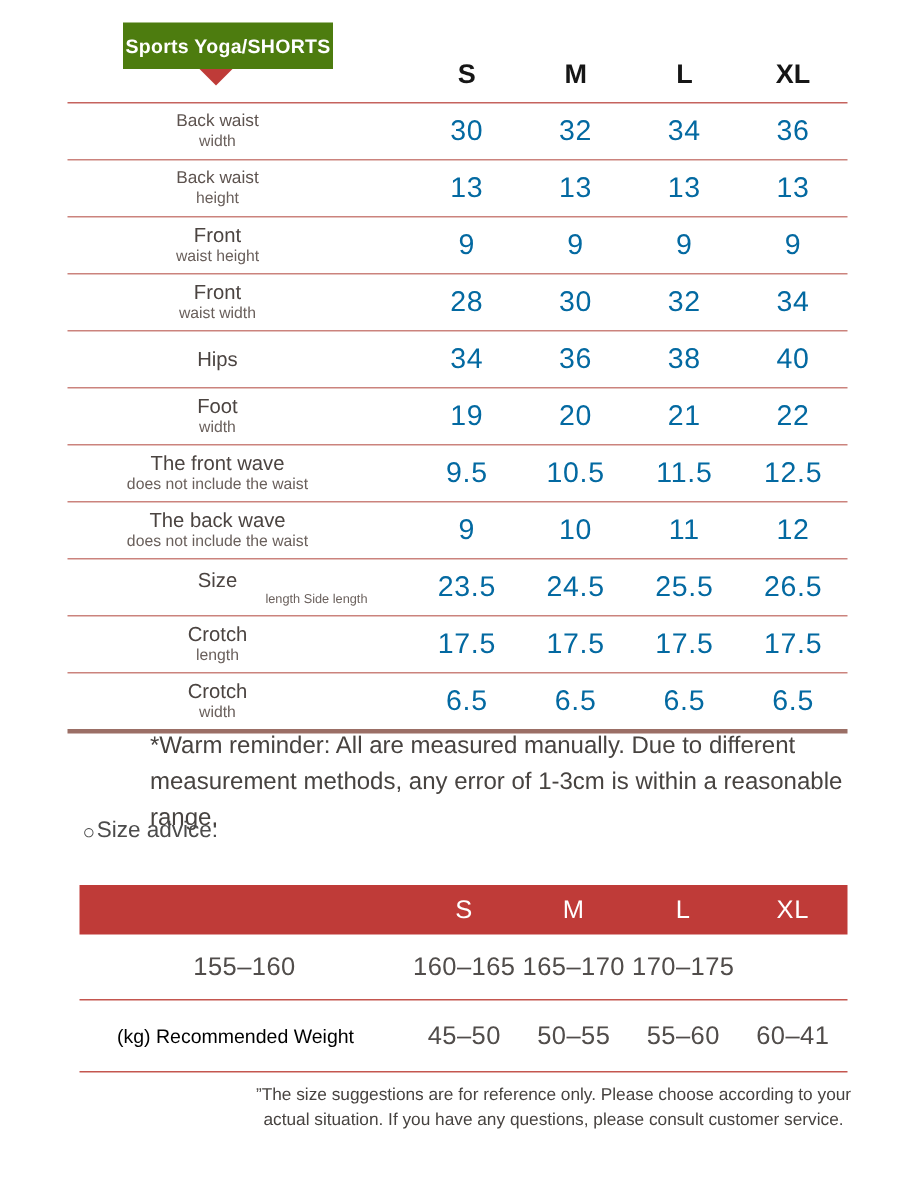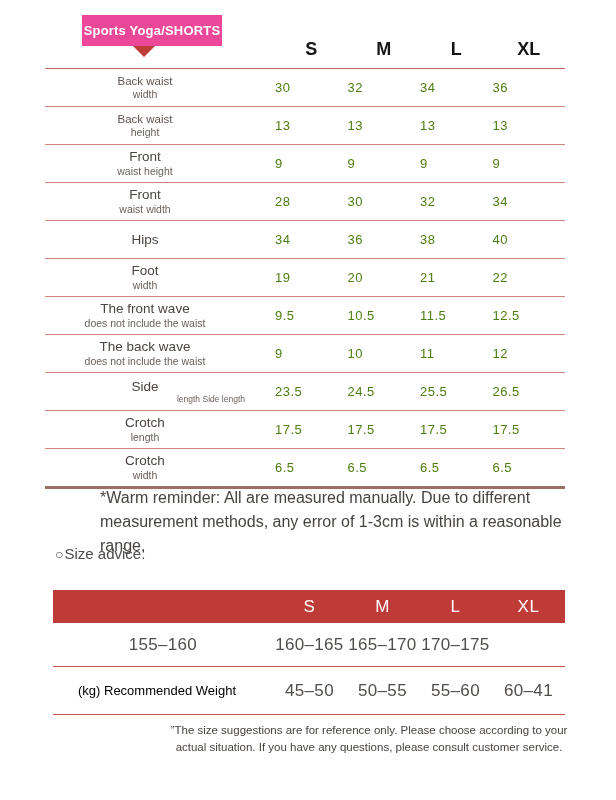--- a/index.html
+++ b/index.html
@@ -3,21 +3,21 @@
 <meta charset="utf-8">
 <style>
   html,body{margin:0;padding:0;}
   body{
     width:616px;height:800px;position:relative;background:#ffffff;
     font-family:"Liberation Sans",sans-serif;overflow:hidden;
   }
   
   .badge{
     position:absolute;left:82px;top:15px;width:140px;height:31px;
-    background:#ec4899;color:#ffffff;display:flex;align-items:center;justify-content:center;
+    background:#4d7c0f;color:#ffffff;display:flex;align-items:center;justify-content:center;
     font-size:13px;font-weight:700;letter-spacing:.2px;
   }
   .badge-tri{
     position:absolute;left:133px;top:46px;width:0;height:0;
     border-left:11px solid transparent;border-right:11px solid transparent;
     border-top:11px solid #bf3b38;
   }
   
   #size-table{position:absolute;left:45px;top:30px;width:520px;}
   .st-header{
@@ -28,21 +28,21 @@
   .st-row{
     display:grid;grid-template-columns:230px repeat(4,72.5px);
     height:37px;align-items:center;border-bottom:1px solid #cb837d;
   }
   .st-row:last-child{border-bottom:3px solid #9b6f66;}
   .st-label{text-align:center;padding-right:30px;line-height:1.18;}
   .lbl-main{display:block;font-size:13.5px;color:#4b4441;}
   .lbl-main.small{font-size:11.5px;color:#5d534f;}
   .lbl-sub{display:block;font-size:10.5px;color:#6a605c;}
   .lbl-sub.tiny{font-size:8.5px;text-align:right;}
-  .st-val{text-align:left;font-size:13px;color:#4d7c0f;letter-spacing:.5px;}
+  .st-val{text-align:center;font-size:19px;color:#0369a1;letter-spacing:.5px;}
   
   .reminder{
     position:absolute;left:100px;top:486px;width:468px;
     font-size:16px;color:#474340;line-height:1.5;
   }
   
   .advice-heading{
     position:absolute;left:55px;top:545px;font-size:15px;color:#4b4b4b;
     display:flex;align-items:center;
   }
@@ -162,21 +162,21 @@
           <span class="lbl-main">The back wave</span>
           <span class="lbl-sub">does not include the waist</span>
         </div>
         <div class="st-val">9</div>
         <div class="st-val">10</div>
         <div class="st-val">11</div>
         <div class="st-val">12</div>
       </div>
       <div class="st-row">
         <div class="st-label">
-          <span class="lbl-main">Side</span>
+          <span class="lbl-main">Size</span>
           <span class="lbl-sub tiny">length Side length</span>
         </div>
         <div class="st-val">23.5</div>
         <div class="st-val">24.5</div>
         <div class="st-val">25.5</div>
         <div class="st-val">26.5</div>
       </div>
       <div class="st-row">
         <div class="st-label">
           <span class="lbl-main">Crotch</span>

